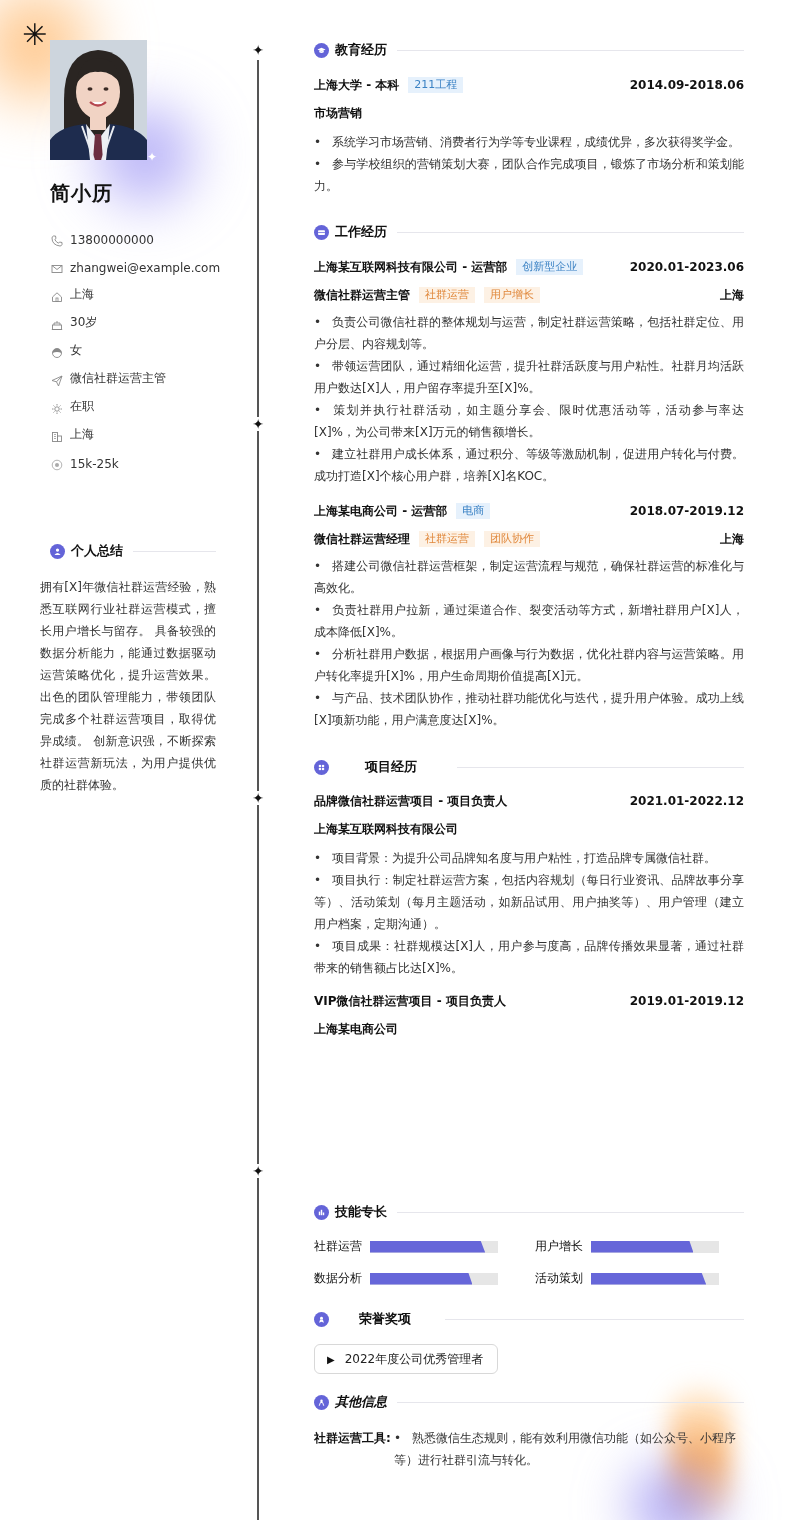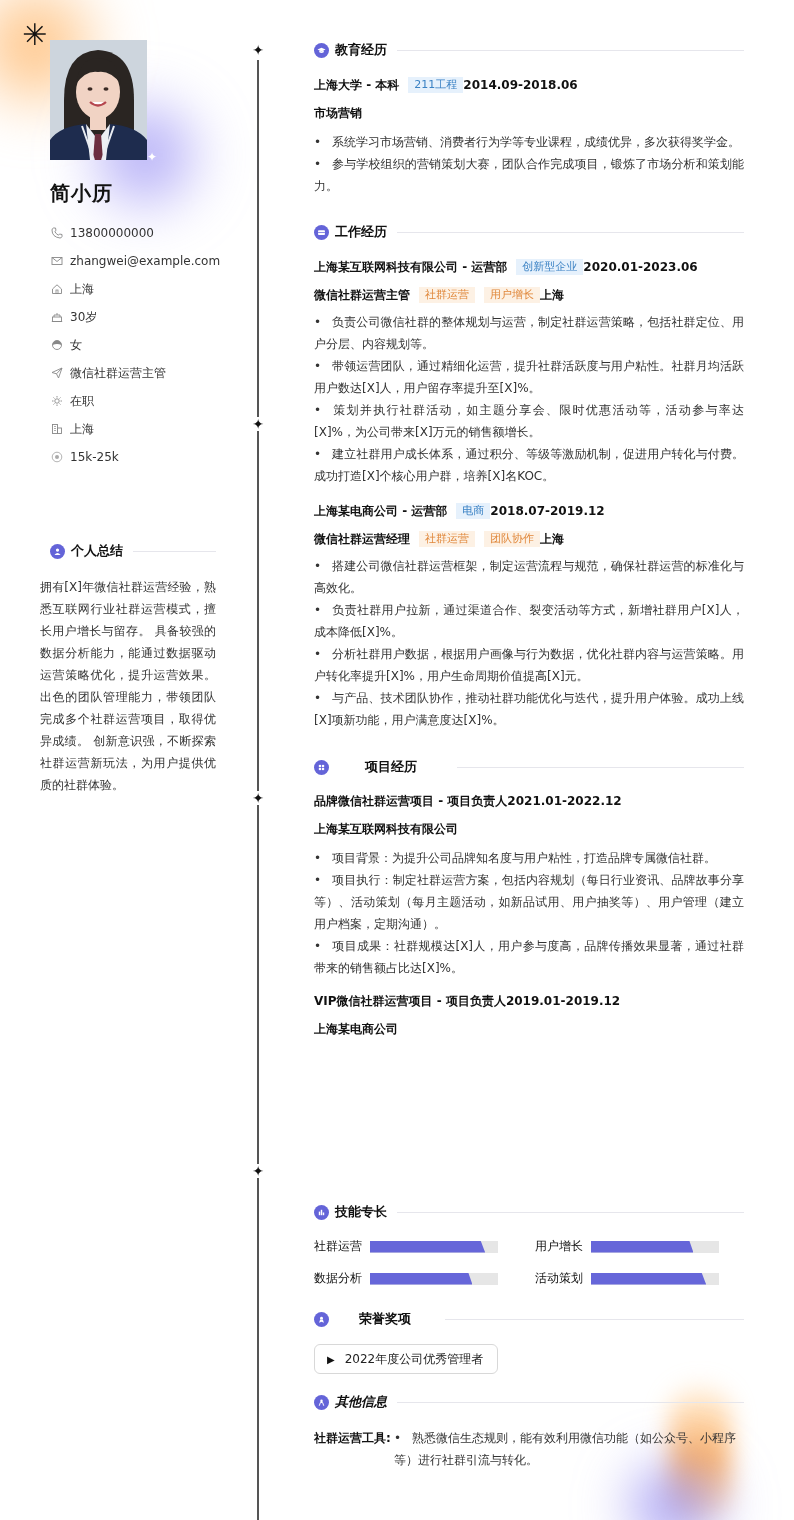--- a/index.html
+++ b/index.html
@@ -15,40 +15,40 @@
   .asterisk { position: absolute; left: 22px; top: 20px; font-size: 30px; line-height: 30px; font-weight: bold; color: #111; }
 
   
   .left { position: absolute; left: 0; top: 0; width: 240px; height: 1520px; }
   .photo { position: absolute; left: 50px; top: 40px; width: 97px; height: 120px; overflow: hidden; background: #cfd6dc; }
   .photo svg { width: 100%; height: 100%; display: block; }
   .sparkle { position: absolute; left: 147px; top: 150px; color: #fff; font-size: 12px; }
   .name { position: absolute; left: 50px; top: 180px; font-size: 20px; font-weight: bold; color: #111; letter-spacing: 1px; }
 
   .info-list { position: absolute; left: 50px; top: 219px; width: 190px; }
-  .info-item { display: flex; align-items: center; height: 28px; font-size: 12px; color: #333; }
+  .info-item { display: flex; align-items: flex-end; height: 28px; font-size: 12px; color: #333; }
   .info-item .ic { width: 13px; height: 13px; margin-right: 7px; display: inline-flex; align-items: center; justify-content: center; color: #888; }
   .info-item .ic svg { width: 12px; height: 12px; }
 
   .summary-head { position: absolute; left: 50px; top: 542px; width: 166px; display: flex; align-items: center; }
   .summary-text { position: absolute; left: 40px; top: 576px; width: 176px; font-size: 12px; line-height: 22px; color: #333; text-align: justify; }
 
   
   .timeline { position: absolute; left: 257px; top: 60px; width: 2px; height: 1460px; background: #555; }
   .tl-star { position: absolute; width: 14px; height: 14px; left: 251px; font-size: 14px; line-height: 14px; text-align: center; color: #111; background: #fff; }
 
   
   .sec-head { position: absolute; display: flex; align-items: center; }
   .sec-icon { width: 15px; height: 15px; border-radius: 50%; background: #6464d8; display: inline-flex; align-items: center; justify-content: center; margin-right: 6px; flex: none; }
   .sec-icon svg { width: 9px; height: 9px; }
   .sec-title { font-size: 13px; font-weight: bold; color: #111; white-space: nowrap; }
   .sec-line { flex: 1; height: 1px; background: #e6e6ec; margin-left: 10px; }
 
   .main { position: absolute; left: 314px; width: 430px; }
-  .row { display: flex; align-items: center; height: 20px; font-size: 12px; }
+  .row { display: flex; justify-content: space-between; align-items: center; height: 20px; font-size: 12px; }
   .row .l { display: flex; align-items: center; font-weight: bold; color: #111; }
   .row .r { font-weight: bold; color: #111; }
   .tag { display: inline-block; font-size: 11px; font-weight: normal; padding: 1px 6px; margin-left: 9px; line-height: 14px; }
   .tag-blue { background: #e6f1fc; color: #3b82c4; }
   .tag-orange { background: #fdf1e4; color: #e0873a; }
   .bullets { list-style: none; }
   .bullets li { font-size: 12px; line-height: 22px; color: #333; margin-top: 0; padding-left: 0; text-align: justify; }
   .bullets li + li { margin-top: 0px; }
   .bullets li::before { content: "•"; display: inline-block; width: 18px; color: #333; }
 

